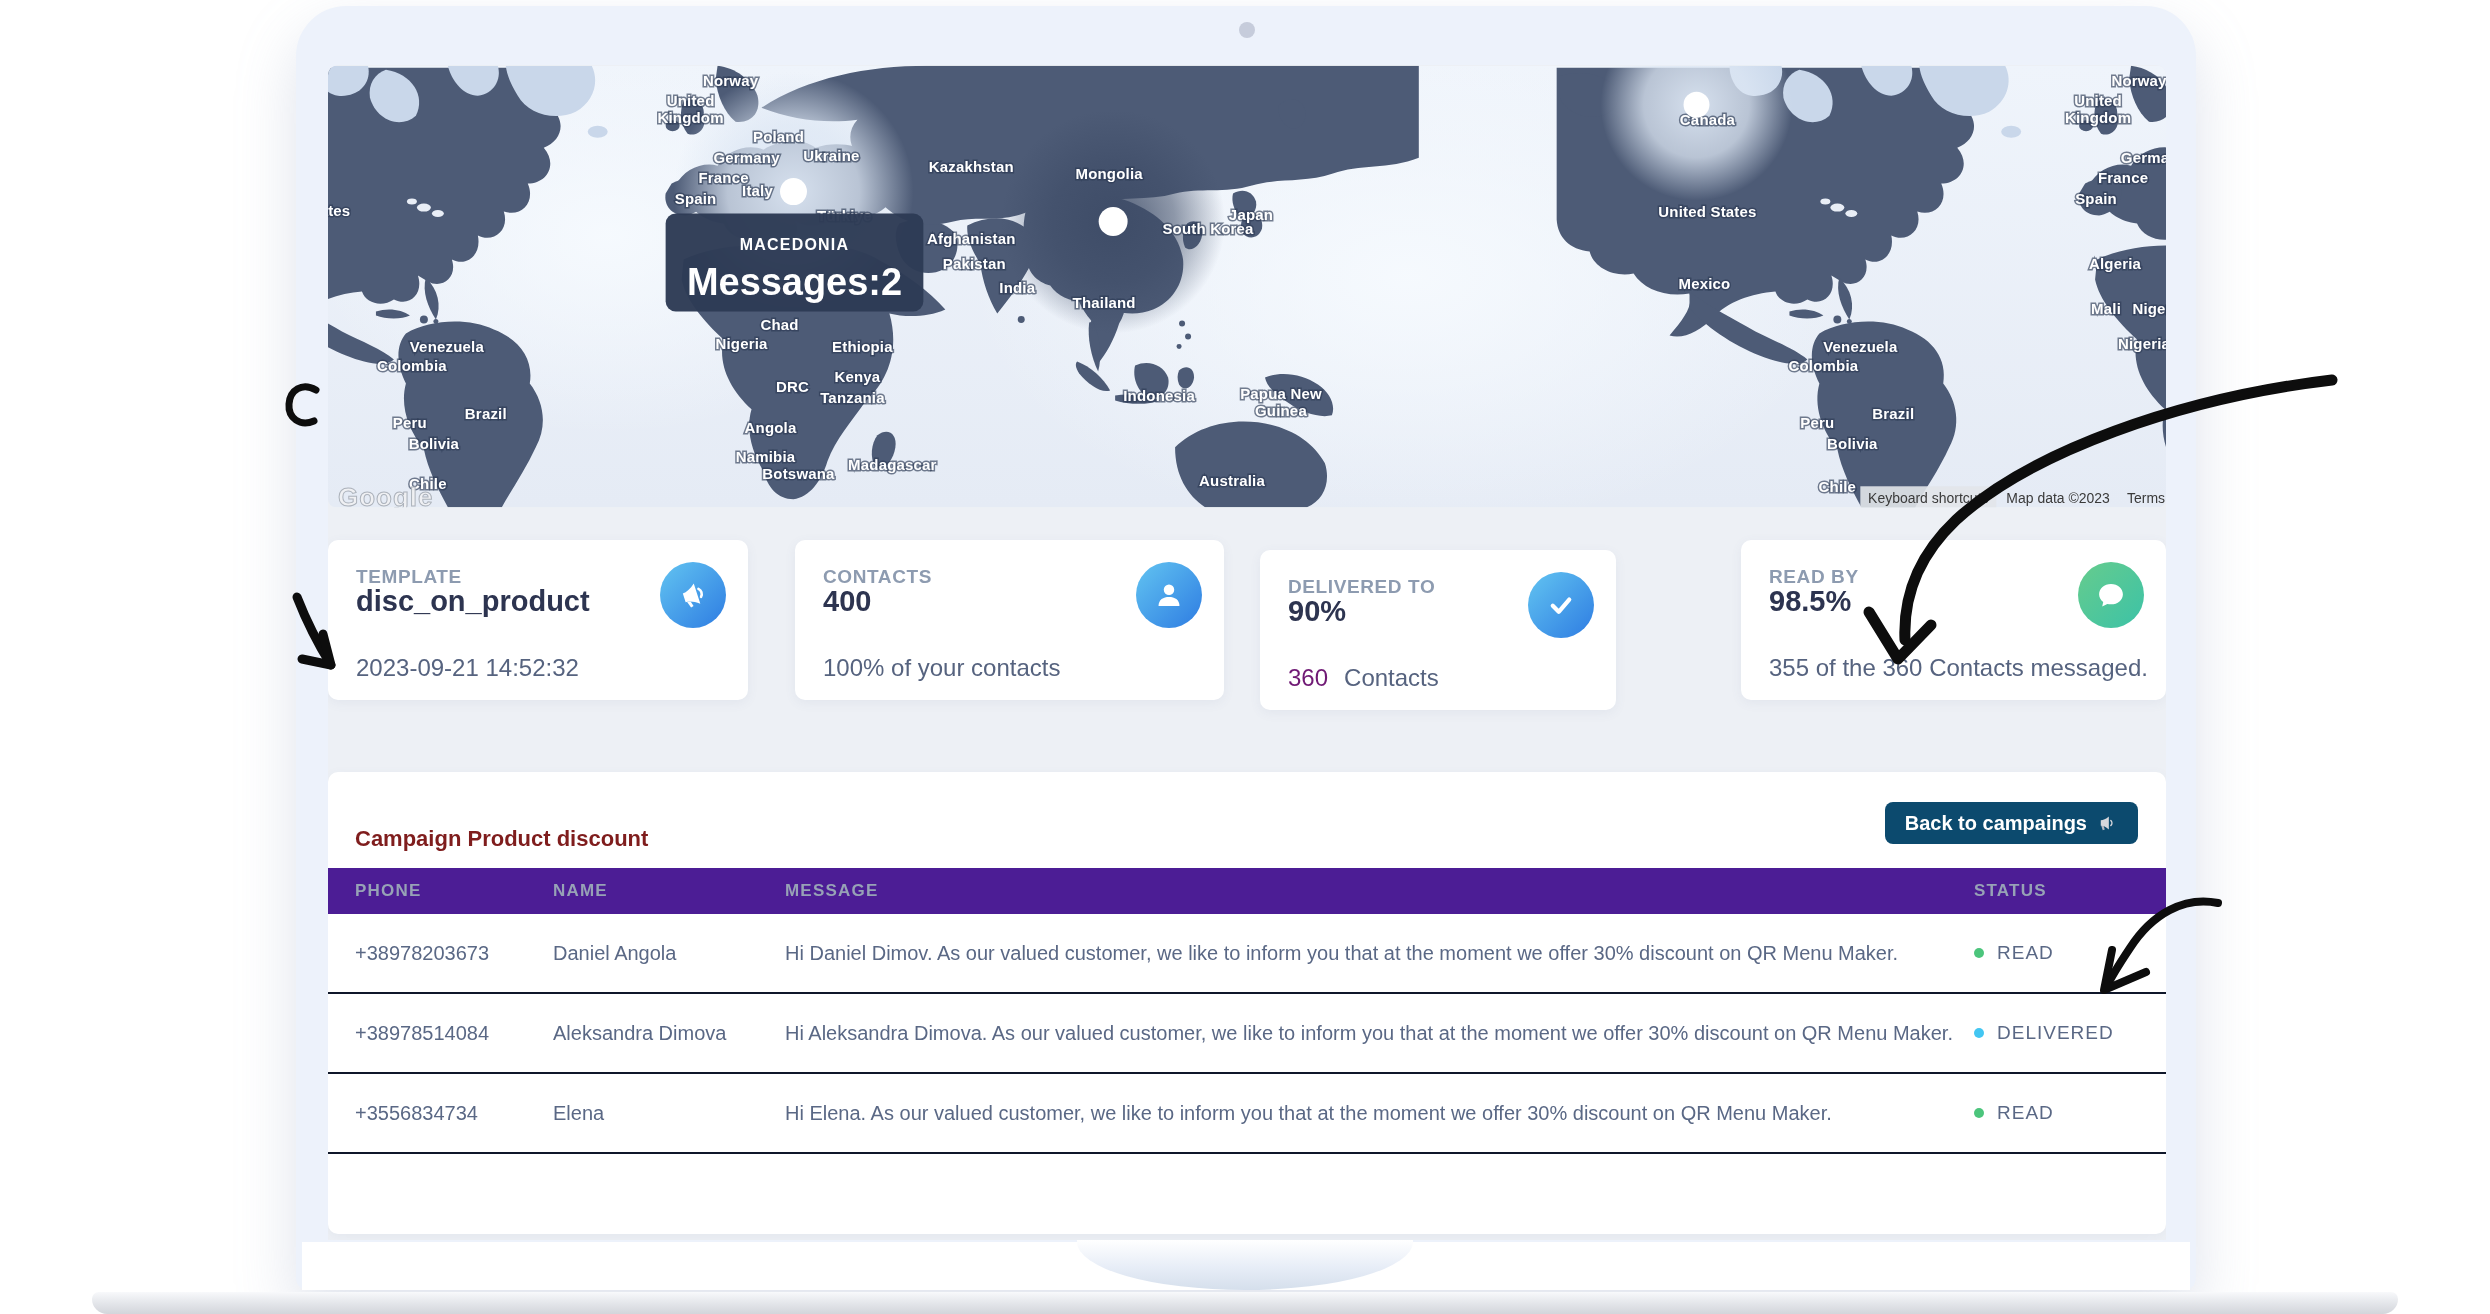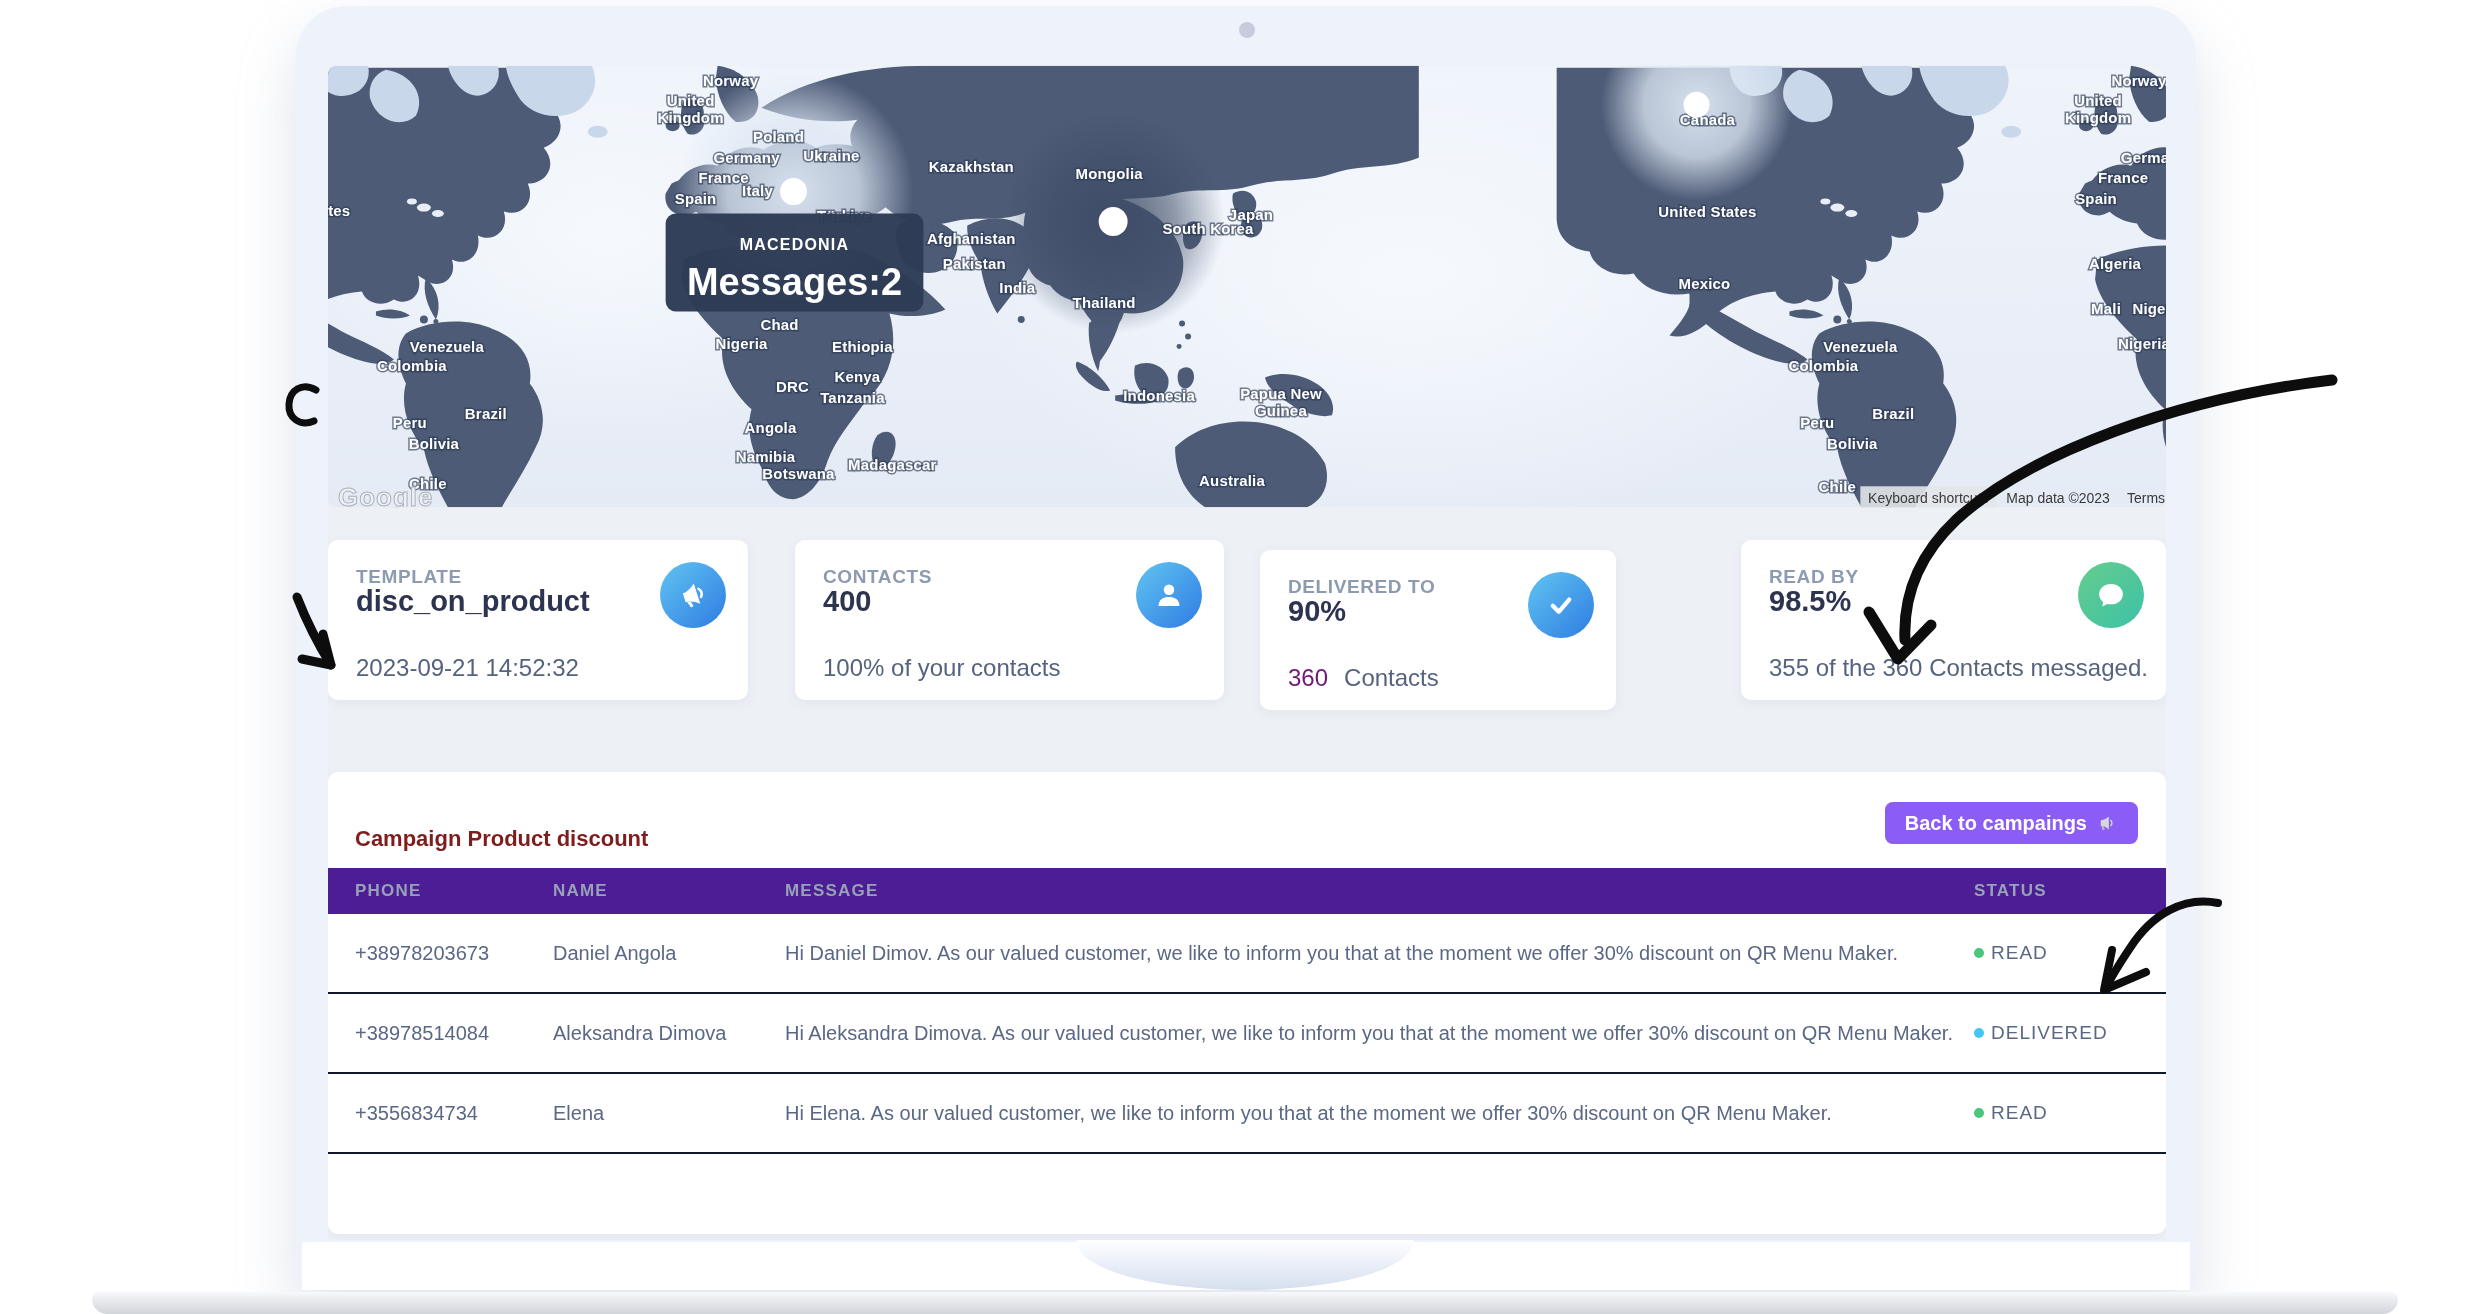--- a/index.html
+++ b/index.html
@@ -47,33 +47,33 @@
         display:flex;align-items:center;justify-content:center;}
   .card-icon svg{width:34px;height:34px;}
   .icon-blue{background:linear-gradient(135deg,#62c4f1 0%,#2e7ce2 100%);}
   .icon-green{background:linear-gradient(135deg,#66cc8d 0%,#3cc2a7 100%);}
 
   
   .campaign{position:absolute;left:0;top:707px;width:1838px;height:462px;background:#ffffff;
         border-radius:10px;box-shadow:0 3px 12px rgba(80,100,140,.06);}
   .campaign-title{position:absolute;left:27px;top:36px;font-size:22px;font-weight:800;color:#7f1d1d;}
   .back-btn{position:absolute;right:28px;top:30px;height:42px;padding:0 20px;border:none;
-        background:#8b5cf6;color:#ffffff;font-family:"Liberation Sans",sans-serif;
+        background:#0c4a6e;color:#ffffff;font-family:"Liberation Sans",sans-serif;
         font-size:20px;font-weight:700;border-radius:8px;display:flex;align-items:center;gap:9px;
         cursor:pointer;}
   .back-btn svg{width:22px;height:22px;}
   .thead{position:absolute;left:0;top:96px;width:1838px;height:46px;background:#4c1d95;
         display:grid;grid-template-columns:198px 232px 1189px 1fr;align-items:center;
         padding-left:27px;box-sizing:border-box;}
   .th{font-size:17px;font-weight:700;color:#97a2b6;letter-spacing:1.2px;}
   .tbody{position:absolute;left:0;top:142px;width:1838px;}
   .trow{display:grid;grid-template-columns:198px 232px 1189px 1fr;align-items:center;
         height:80px;padding-left:27px;box-sizing:border-box;border-bottom:2px solid #0f172a;}
   .td{font-size:20px;color:#5a6885;white-space:nowrap;overflow:hidden;}
-  .status-cell{display:flex;align-items:center;gap:7px;text-align:center;}
+  .status-cell{display:flex;align-items:center;gap:13px;text-align:center;}
   .status-dot{width:10px;height:10px;border-radius:50%;}
   .status-text{font-size:19px;font-weight:400;color:#5a6885;letter-spacing:1px;}
 
   
   .annotations{position:absolute;left:0;top:0;width:2490px;height:1314px;pointer-events:none;}
 </style>
 </head>
 <body>
 
 <div class="laptop">

